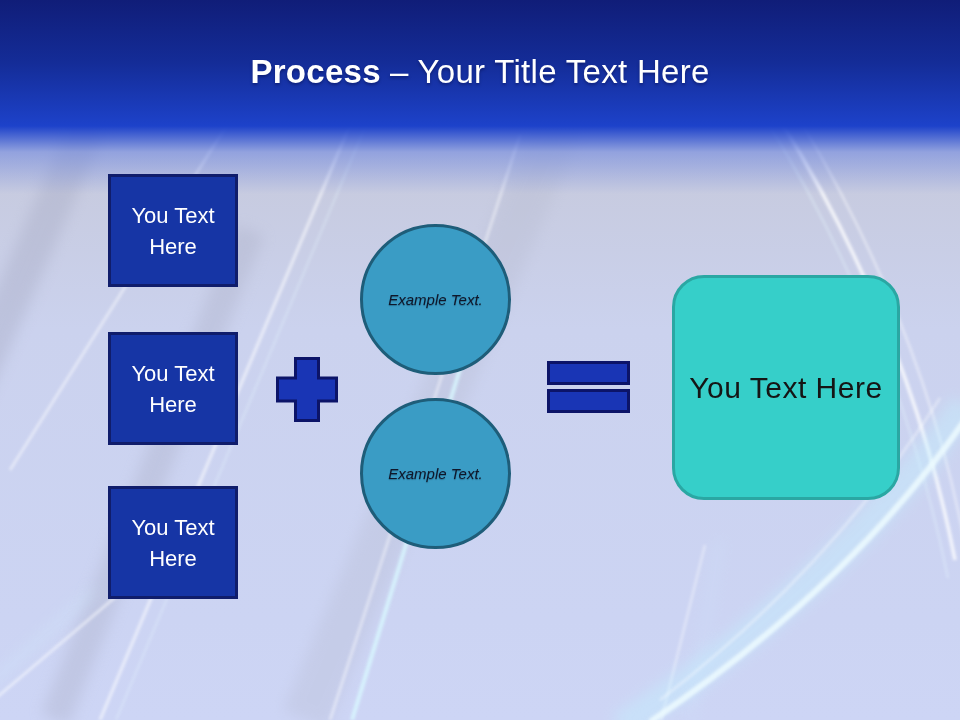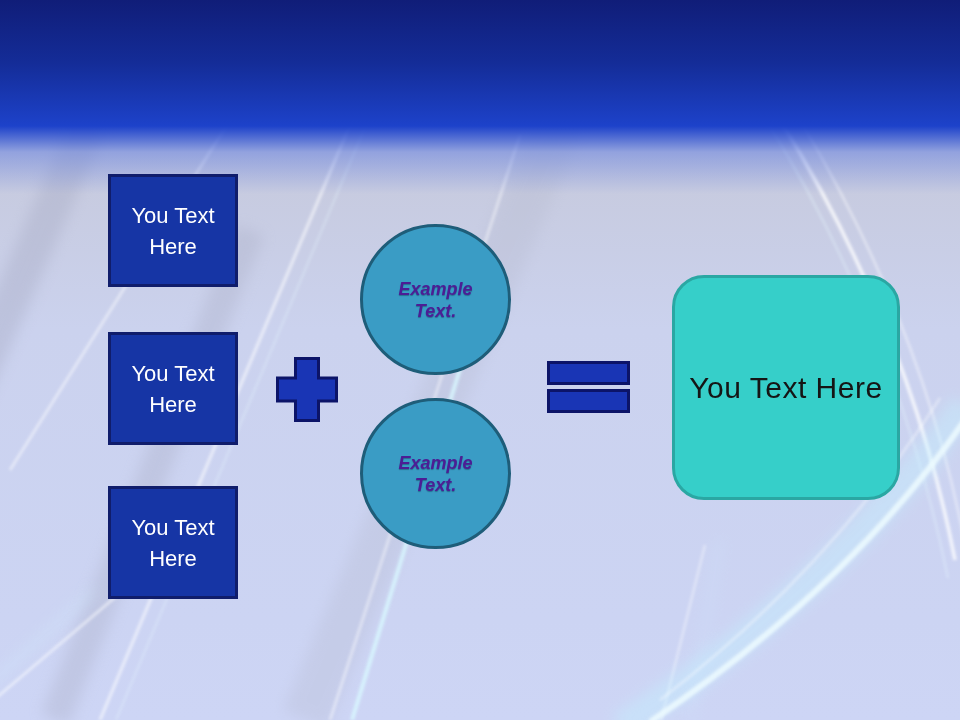--- a/index.html
+++ b/index.html
@@ -106,24 +106,24 @@
     display: flex;
     align-items: center;
     justify-content: center;
     text-align: center;
   }
   .c1 { top: 224px; }
   .c2 { top: 398px; }
   .circle span {
     display: block;
     width: 96px;
-    color: #4c1d95;
-    font-size: 18px;
+    color: #0f172a;
+    font-size: 15px;
     line-height: 22px;
-    font-weight: 700;
+    font-weight: 400;
     font-style: italic;
     text-shadow: 0 1px 1px rgba(0, 30, 50, 0.35);
   }
 
   
   .result-box {
     position: absolute;
     left: 672px; top: 275px;
     width: 228px; height: 225px;
     background: #36cfc9;
@@ -171,20 +171,21 @@
 
     <path d="M965 405 Q840 585 620 728" stroke="#c2f1ff" stroke-width="30" opacity="0.40" filter="url(#b2)"></path>
     <path d="M965 420 Q848 588 650 722" stroke="#eefcff" stroke-width="6" opacity="0.85" filter="url(#b1)"></path>
     <path d="M940 398 Q830 570 660 700" stroke="#ffffff" stroke-width="2" opacity="0.5" filter="url(#b1)"></path>
 
     <path d="M165 555 L-30 720" stroke="#ffffff" stroke-width="2.5" opacity="0.6" filter="url(#b1)"></path>
     <path d="M95 590 L-45 715" stroke="#d2f4ff" stroke-width="4" opacity="0.5" filter="url(#b2)"></path>
   </svg>
 
   <div class="header-band"></div>
+  <h1 class="slide-title"><span class="t-bold">Process</span><span class="t-rest">– Your Title Text Here</span></h1>
 
   <div class="square sq1">
     <span>You Text Here</span>
   </div>
   <div class="square sq2">
     <span>You Text Here</span>
   </div>
   <div class="square sq3">
     <span>You Text Here</span>
   </div>

